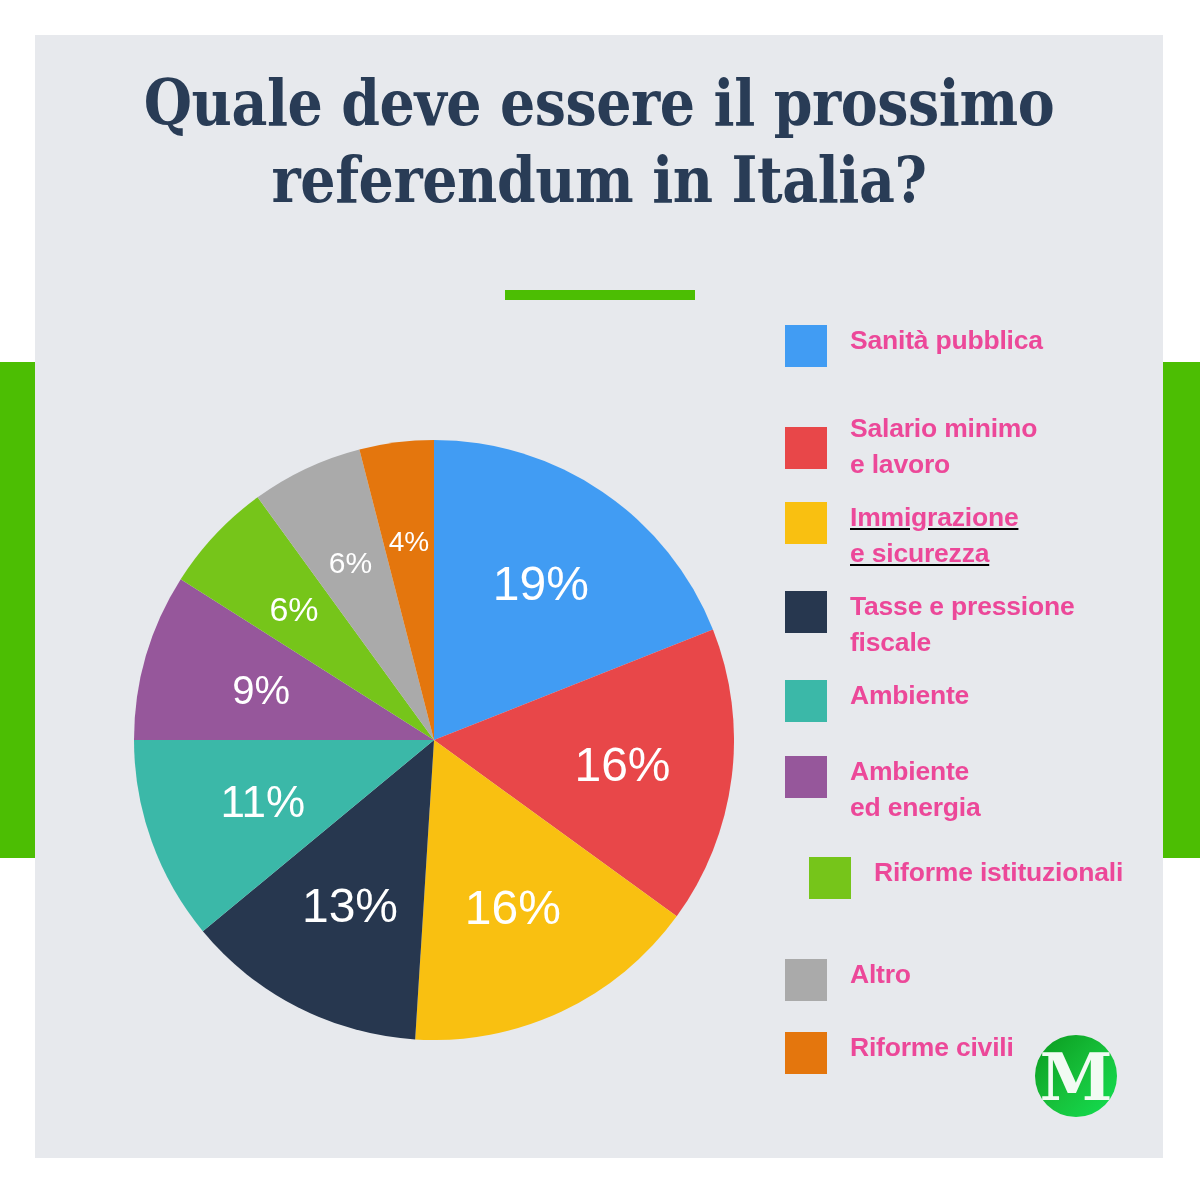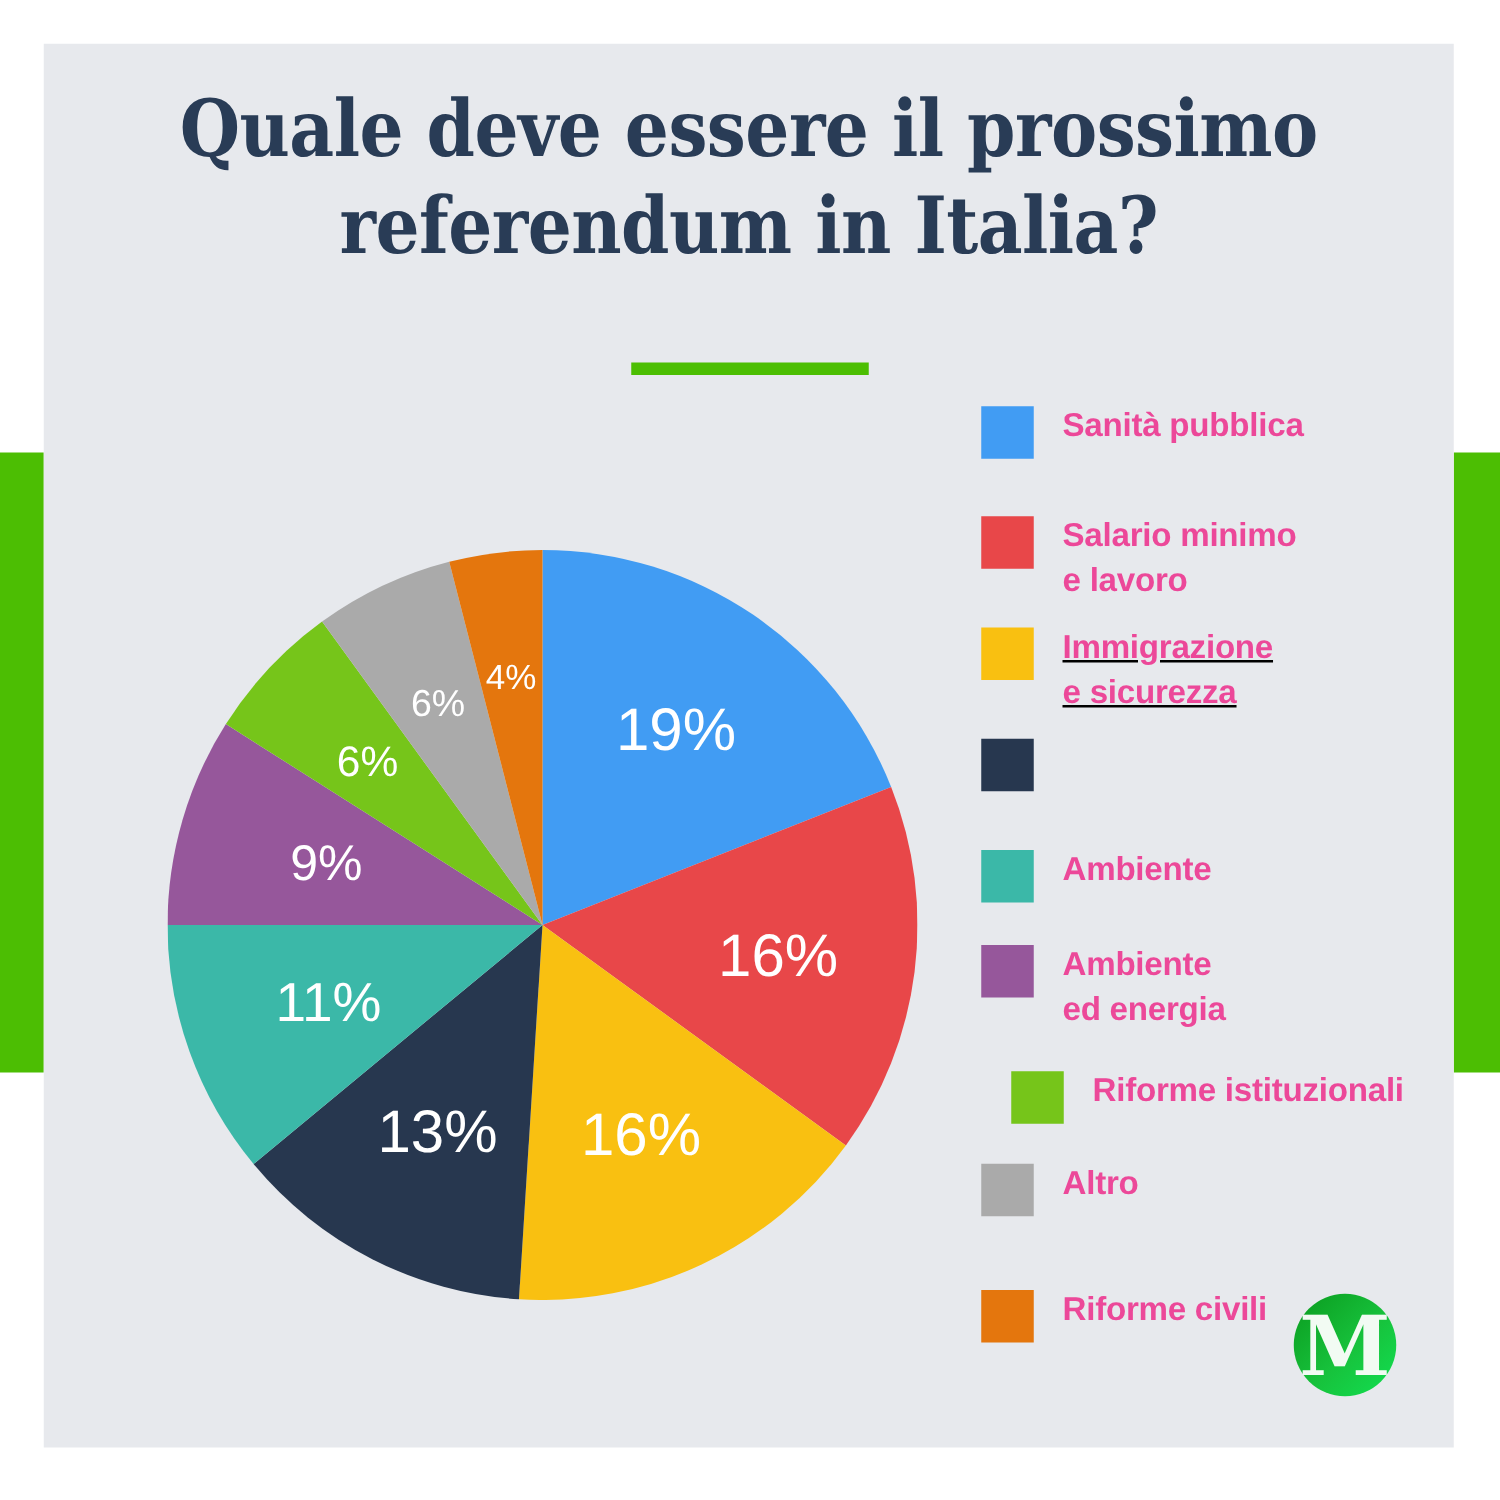--- a/index.html
+++ b/index.html
@@ -115,47 +115,49 @@
           <text x="274.9" y="111.4" text-anchor="middle" class="slice-label" font-size="28">4%</text>
         </g>
     </svg>
   </div>
 
   <div id="legend">
       <div class="legend-item" style="top: 5px;">
         <span class="legend-swatch" style="background: rgb(65, 156, 243);"></span>
         <span class="legend-label">Sanità pubblica</span>
       </div>
-      <div class="legend-item" style="top: 93px;">
+      <div class="legend-item" style="top: 93px; align-items: center;">
         <span class="legend-swatch" style="background: rgb(232, 71, 73);"></span>
         <span class="legend-label">Salario minimo
 e lavoro</span>
       </div>
       <div class="legend-item" style="top: 182px; text-decoration: underline;">
         <span class="legend-swatch" style="background: rgb(249, 192, 17);"></span>
         <span class="legend-label">Immigrazione
 e sicurezza</span>
       </div>
       <div class="legend-item" style="top: 271px;">
         <span class="legend-swatch" style="background: rgb(39, 55, 79);"></span>
+        <span class="legend-label">Tasse e pressione
+fiscale</span>
       </div>
       <div class="legend-item" style="top: 360px;">
         <span class="legend-swatch" style="background: rgb(59, 184, 168);"></span>
         <span class="legend-label">Ambiente</span>
       </div>
       <div class="legend-item" style="top: 436px;">
         <span class="legend-swatch" style="background: rgb(150, 87, 155);"></span>
         <span class="legend-label">Ambiente
 ed energia</span>
       </div>
       <div class="legend-item" style="top: 537px; padding-left: 24px;">
         <span class="legend-swatch" style="background: rgb(118, 197, 26);"></span>
         <span class="legend-label">Riforme istituzionali</span>
       </div>
-      <div class="legend-item" style="top: 611px;">
+      <div class="legend-item" style="top: 639px;">
         <span class="legend-swatch" style="background: rgb(170, 170, 170);"></span>
         <span class="legend-label">Altro</span>
       </div>
       <div class="legend-item" style="top: 712px;">
         <span class="legend-swatch" style="background: rgb(228, 118, 13);"></span>
         <span class="legend-label">Riforme civili</span>
       </div>
     </div>
 
   <div id="logo">

